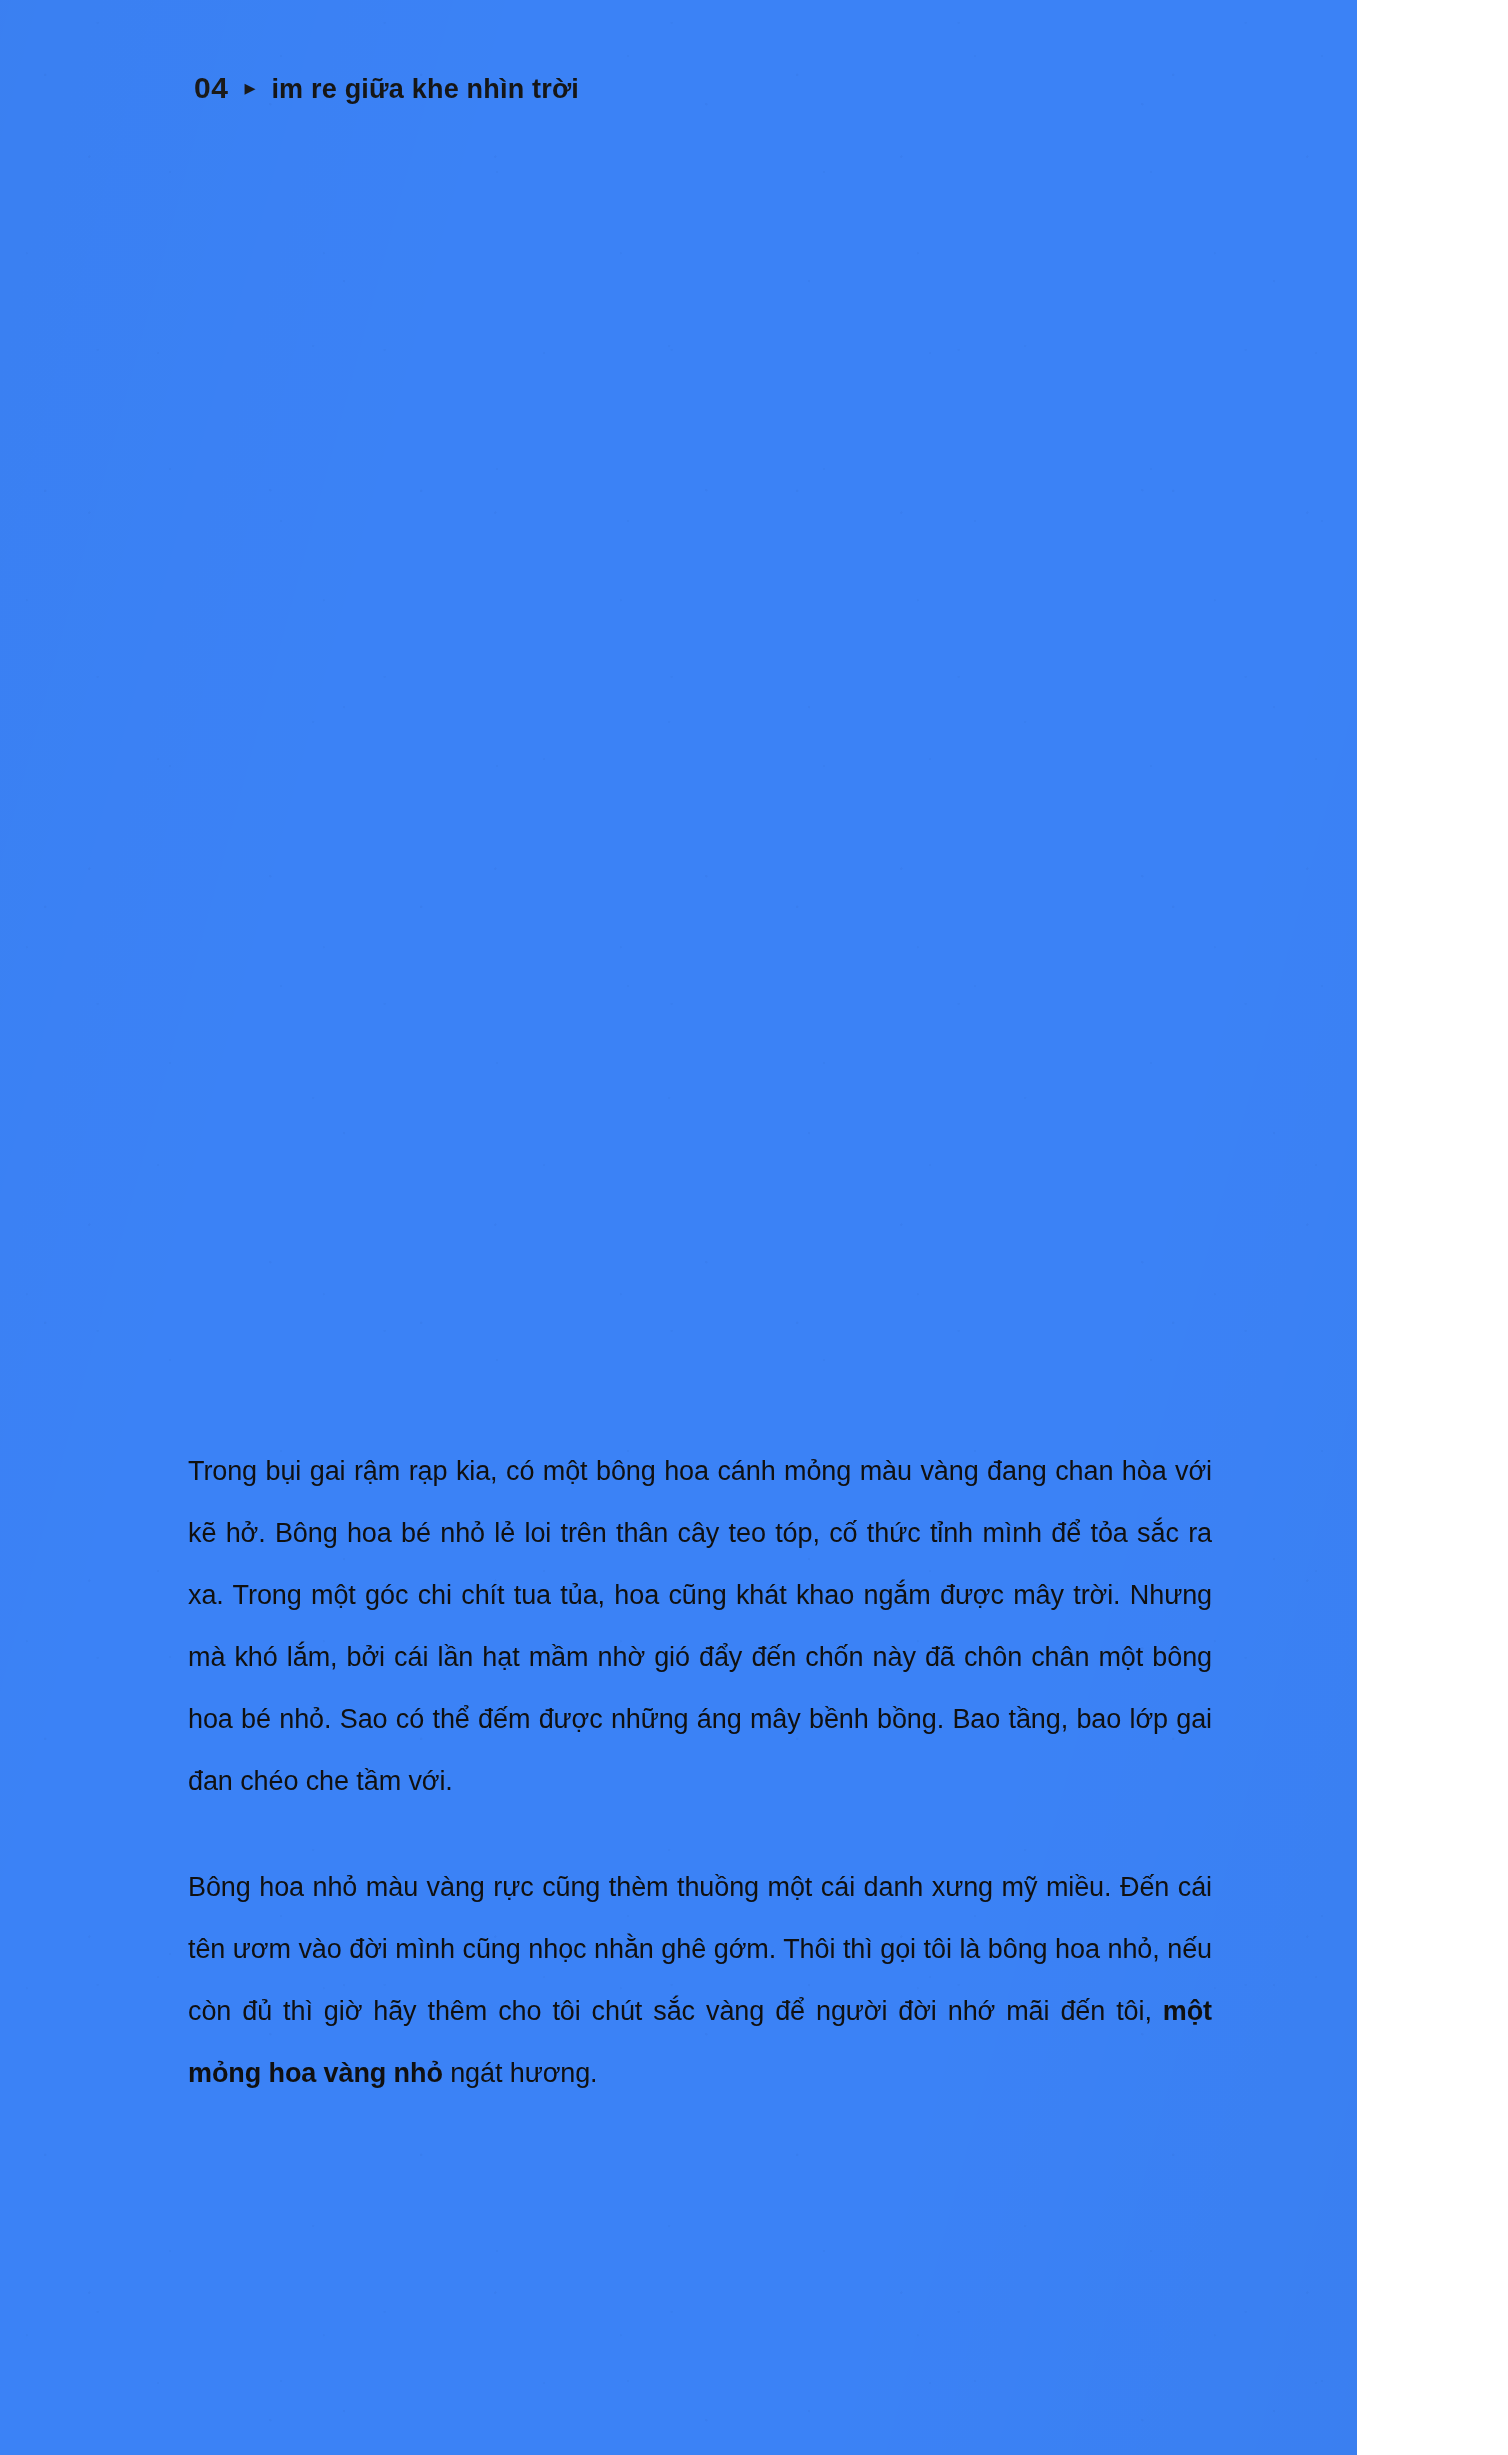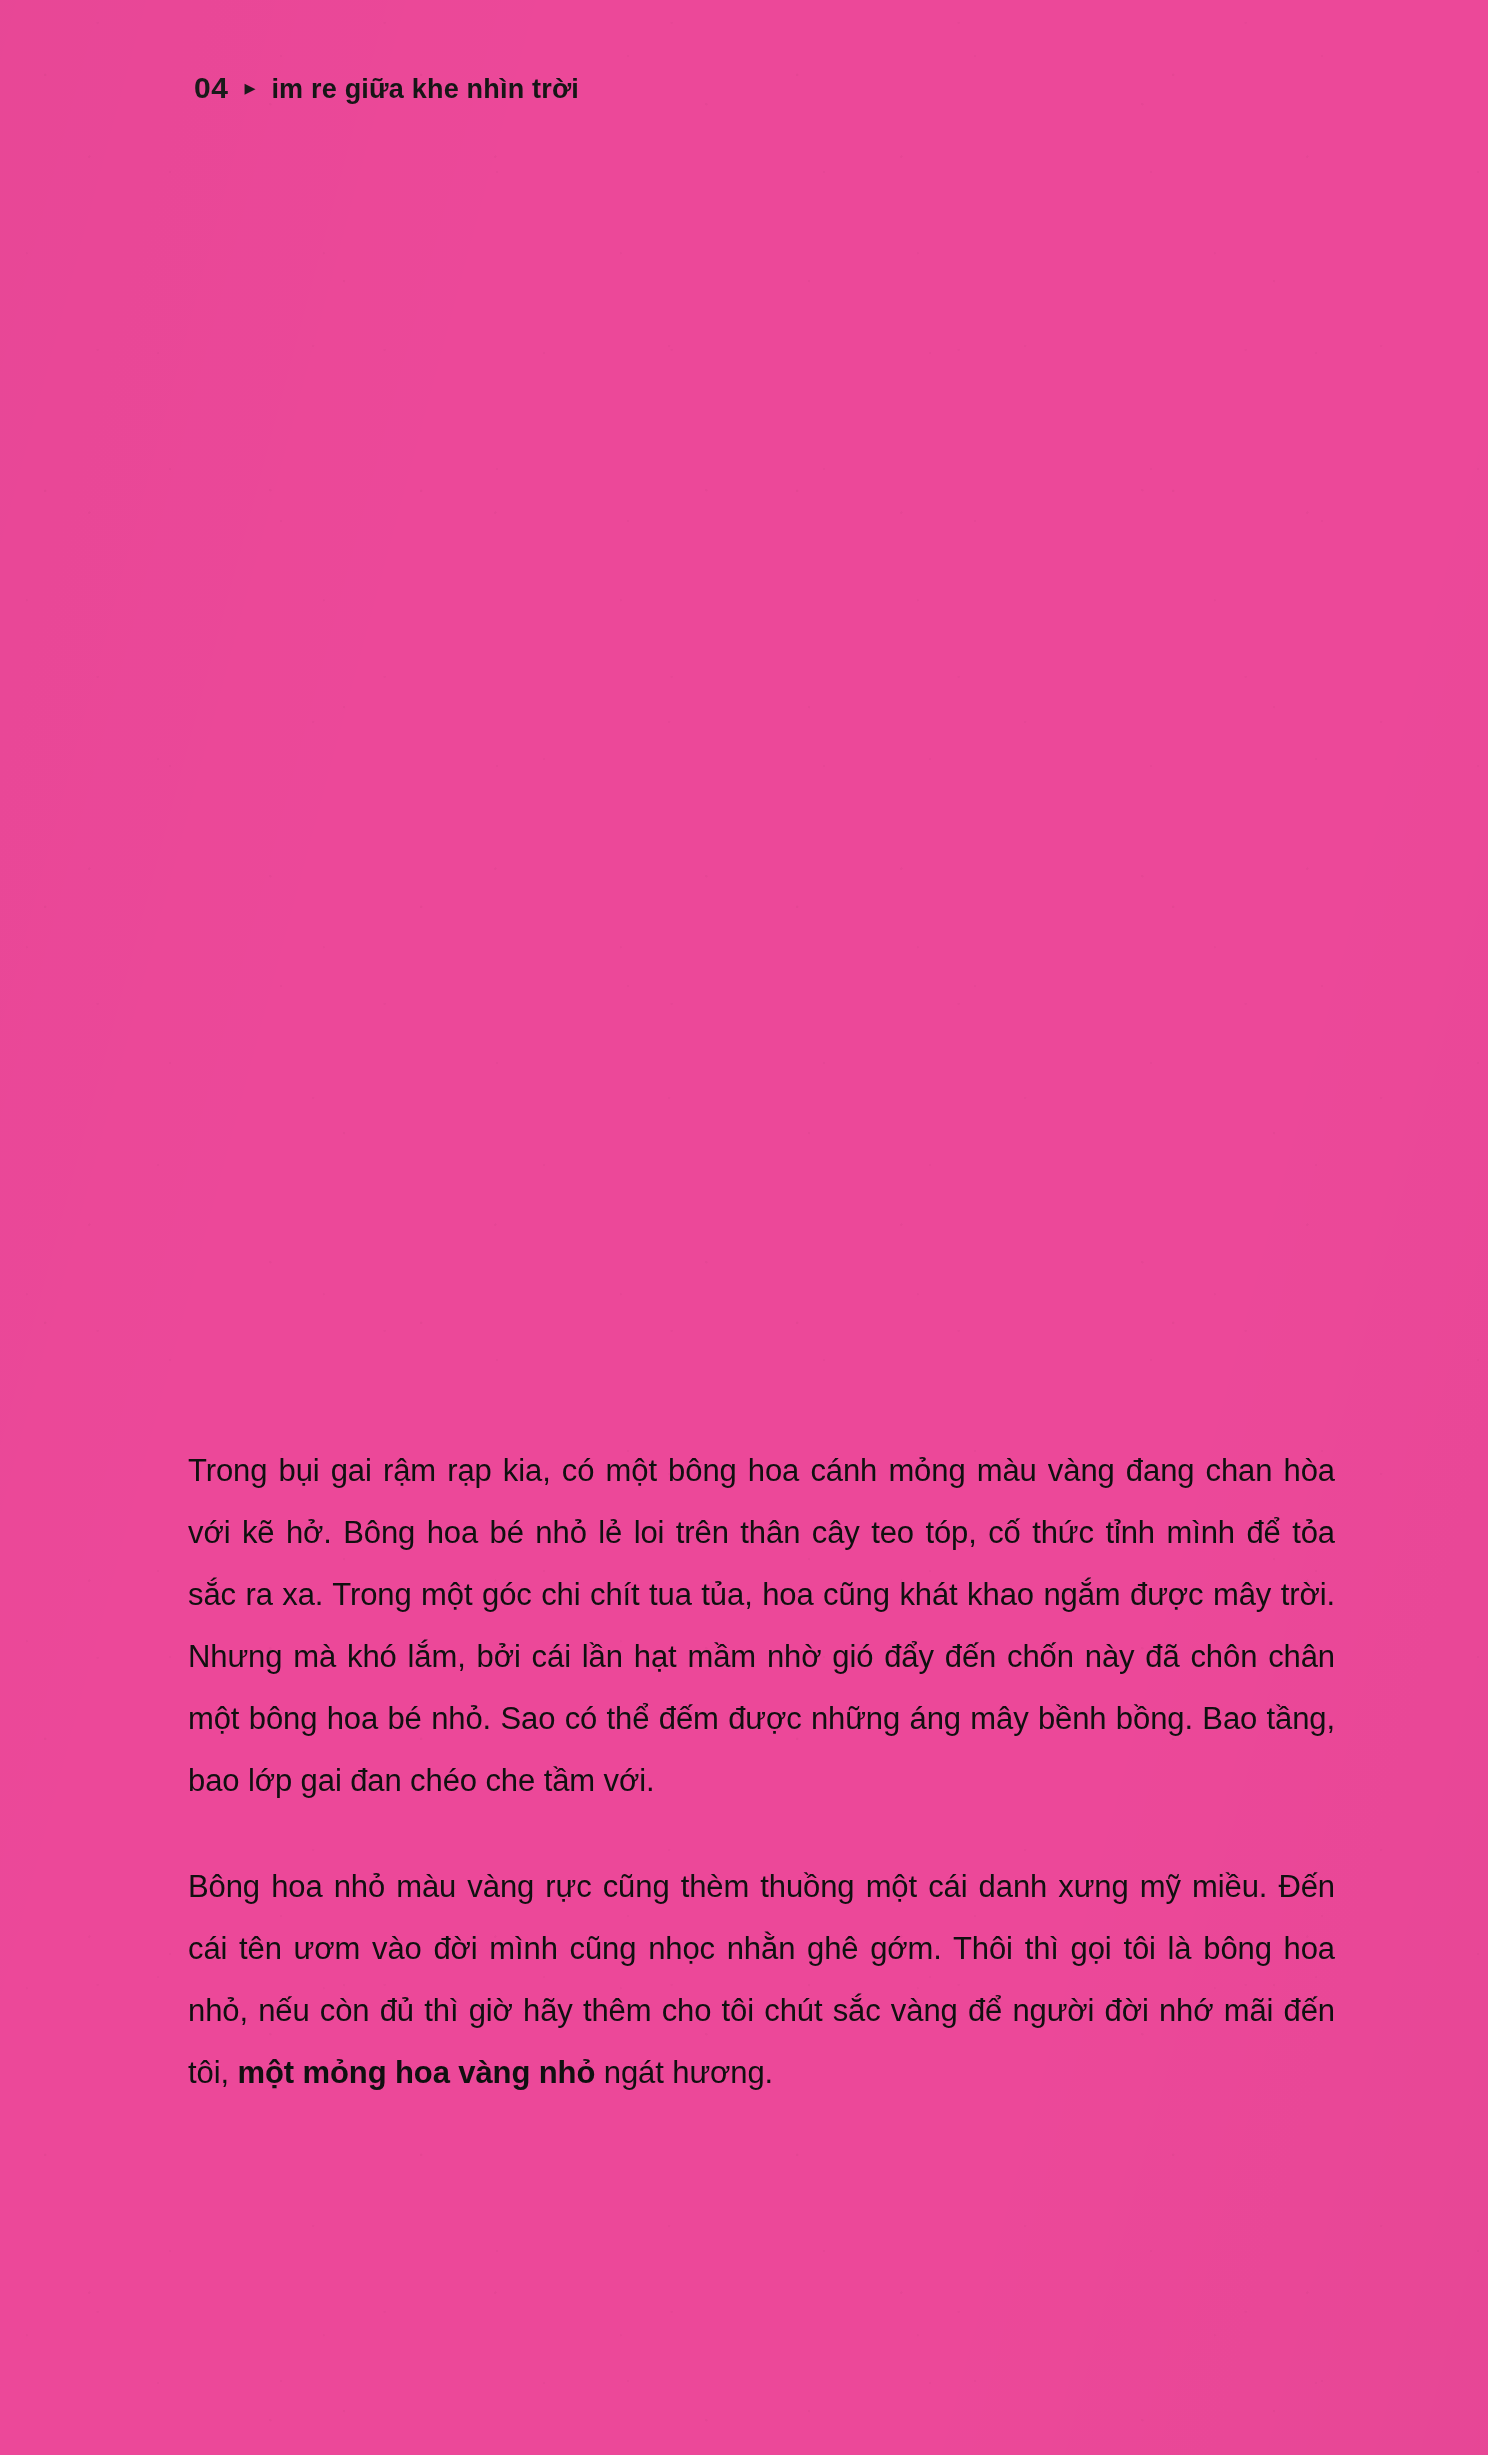--- a/index.html
+++ b/index.html
@@ -2,23 +2,23 @@
 <html><head>
 <meta charset="utf-8">
 <style>
   html, body {
     margin: 0;
     padding: 0;
     background: #ffffff;
   }
   .page {
     position: relative;
-    width: 1488px;
+    width: 1357px;
     height: 2455px;
-    background: #ec4899;
+    background: #3b82f6;
     overflow: hidden;
     font-family: "Liberation Serif", serif;
   }
   
   .page::before {
     content: "";
     position: absolute;
     inset: 0;
     pointer-events: none;
     background-image:
@@ -79,23 +79,23 @@
 
   
   .body-block {
     position: absolute;
     left: 188px;
     right: 145px;
     top: 1440px;
     z-index: 3;
   }
   p.para {
-    margin: 0 8px 44px 0;
+    margin: 0 0 44px 0;
     font-family: "Liberation Sans", sans-serif;
-    font-size: 31px;
+    font-size: 27px;
     line-height: 62px;
     color: #101010;
     text-align: justify;
     text-justify: inter-word;
     letter-spacing: -0.1px;
   }
   p.para:last-child {
     margin-bottom: 0;
   }
   p.para .bold {

